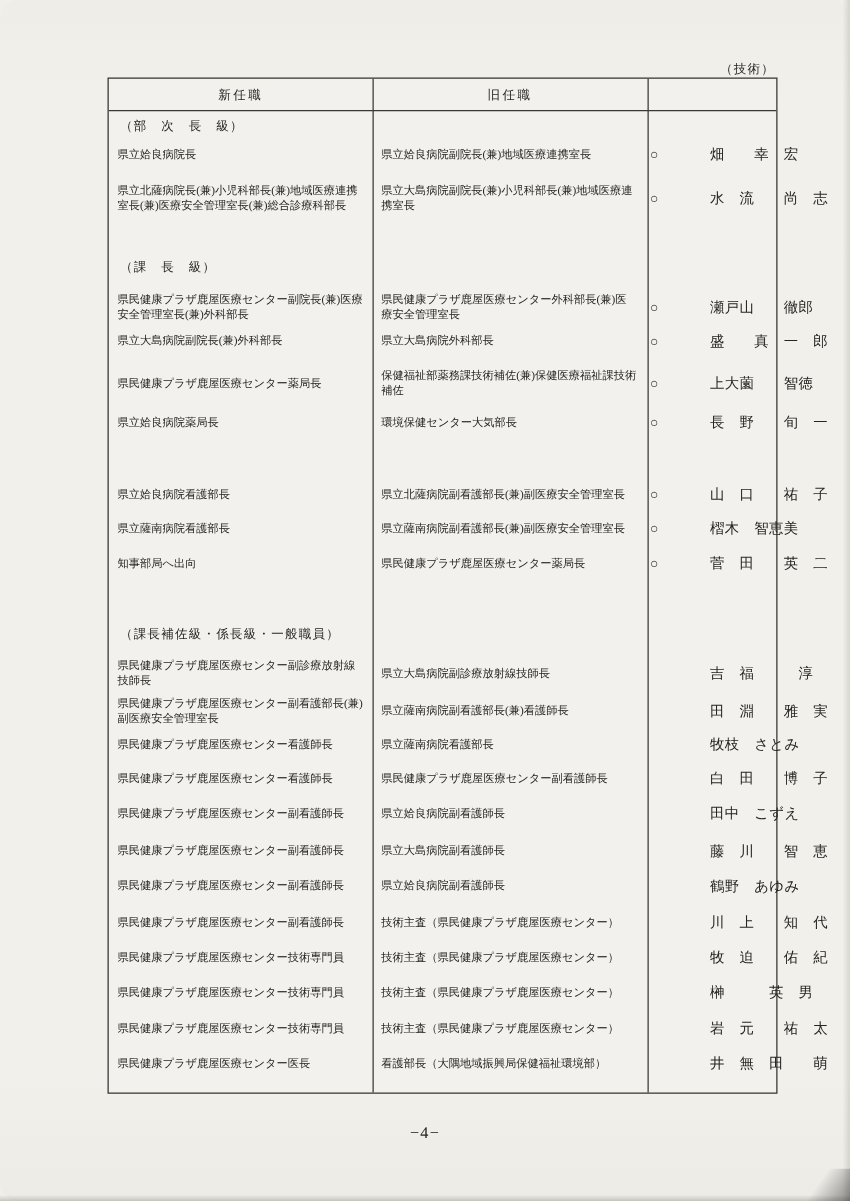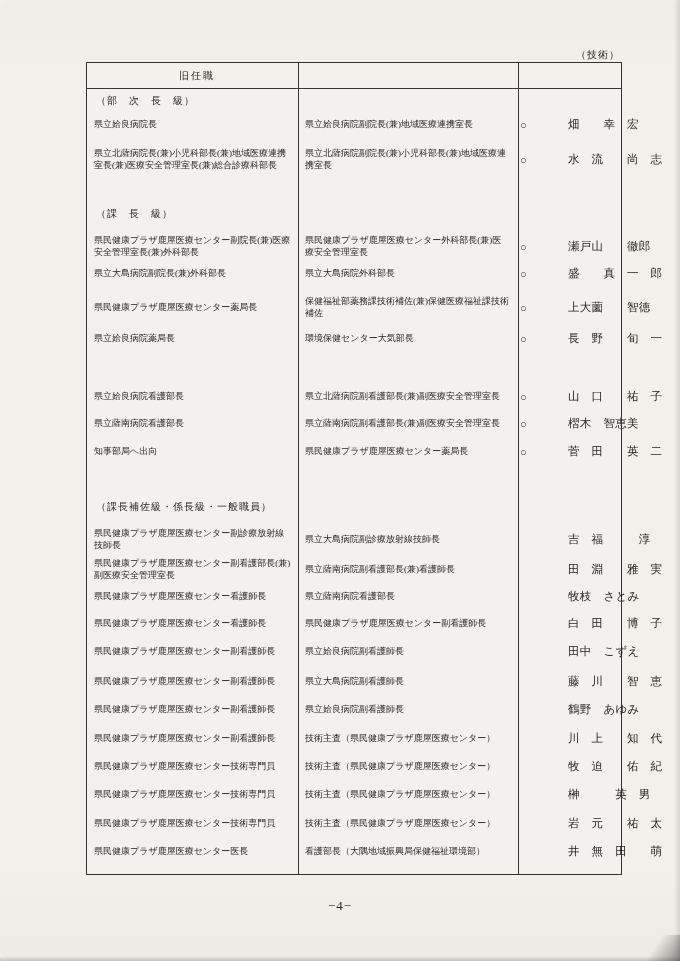--- a/index.html
+++ b/index.html
@@ -50,37 +50,38 @@
 <body>
 
 <div class="sheet">
   <div class="corner-note">（技術）</div>
 
   <div class="frame">
     <div class="vline v1"></div>
     <div class="vline v2"></div>
 
     <div class="head-row">
+      <div class="head-cell h1">新任職</div>
       <div class="head-cell h2">旧任職</div>
     </div>
 
     <div class="row" style="top:38px">
       <div class="c heading">（部　次　長　級）</div>
     </div>
     <div class="row" style="top:61px">
       <div class="c new">県立姶良病院長</div>
       <div class="c old">県立姶良病院副院長(兼)地域医療連携室長</div>
       <div class="c name">
           <span class="mark">○</span>
           <span class="nm">畑　　幸　宏</span>
         </div>
     </div>
     <div class="row" style="top:96px">
       <div class="c new">県立北薩病院長(兼)小児科部長(兼)地域医療連携室長(兼)医療安全管理室長(兼)総合診療科部長</div>
-      <div class="c old">県立北薩病院副院長(兼)小児科部長(兼)地域医療連携室長</div>
+      <div class="c old">県立大島病院副院長(兼)小児科部長(兼)地域医療連携室長</div>
       <div class="c name">
           <span class="mark">○</span>
           <span class="nm">水　流　　尚　志</span>
         </div>
     </div>
 
     <div class="row" style="top:151px">
       <div class="c heading">（課　長　級）</div>
     </div>
     <div class="row" style="top:183px">

